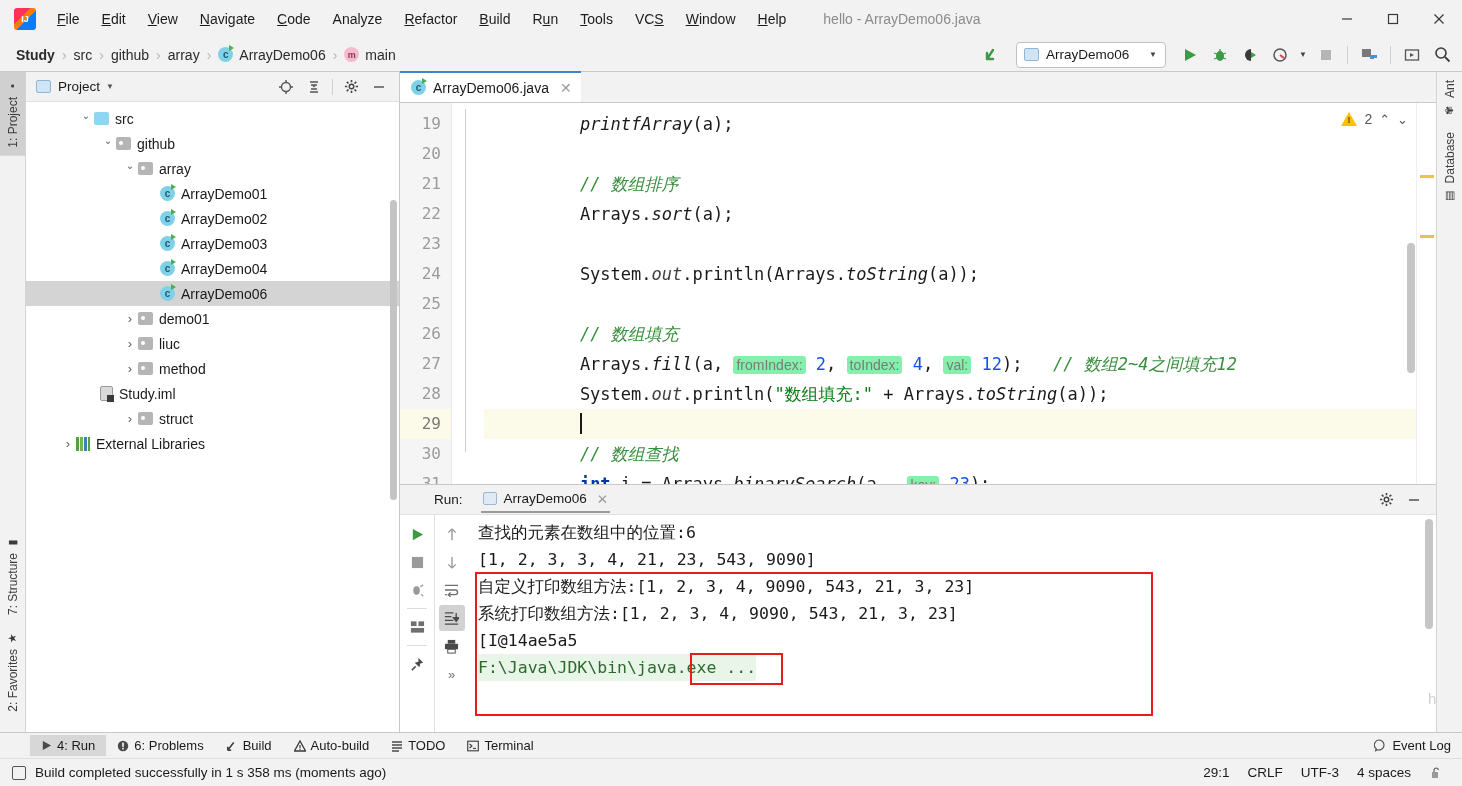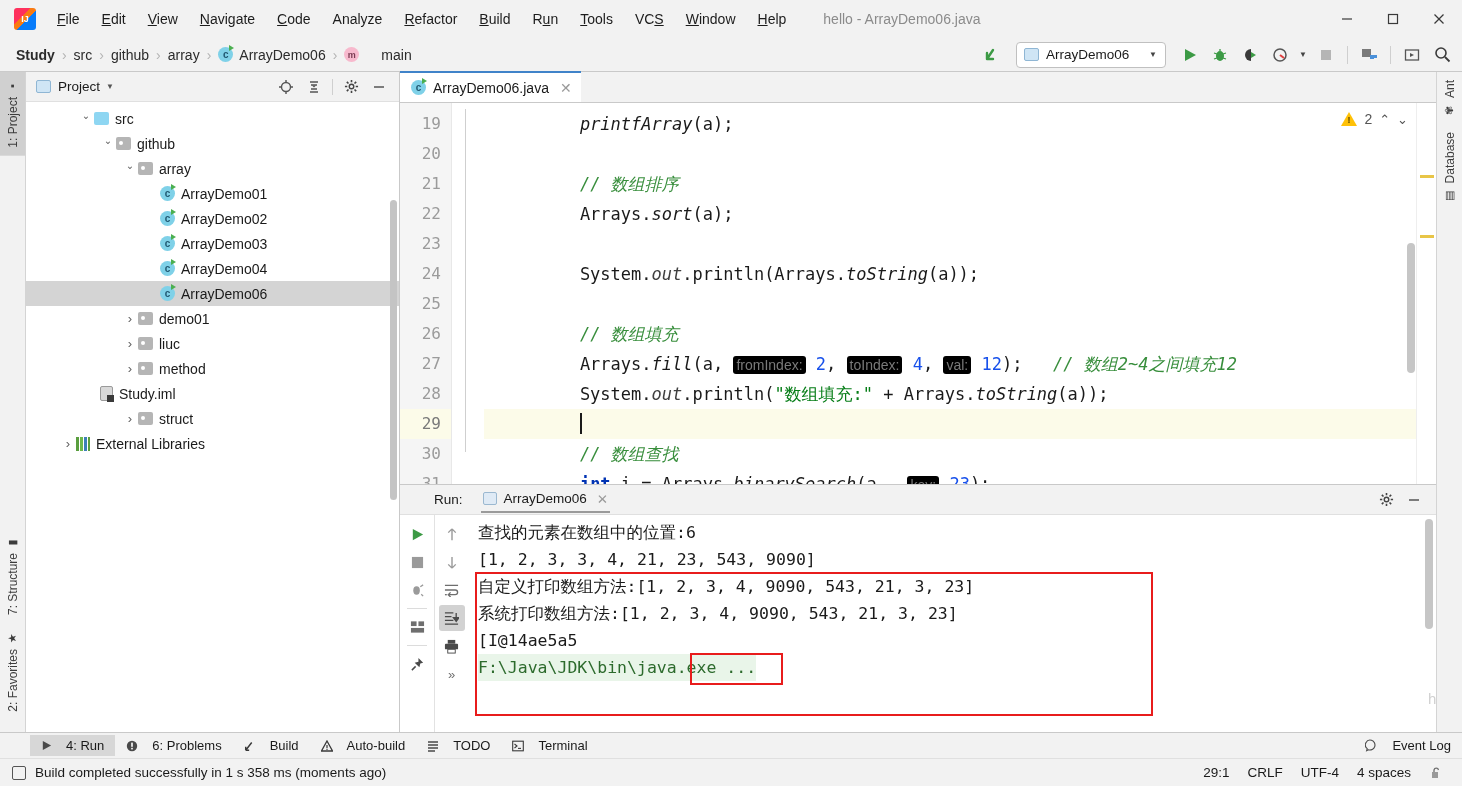--- a/index.html
+++ b/index.html
@@ -109,21 +109,21 @@
   .code { flex: 1; padding: 6px 0 0 0; font-family: "DejaVu Sans Mono", monospace; font-size: 17px;
     line-height: 30px; white-space: pre; overflow: hidden; position: relative; }
   .cl { height: 30px; padding-left: 14px; }
   .cl.cur { background: #fcfbe9; }
   .kw { color: #0033b3; font-weight: 600; }
   .cmt { color: #388e3c; font-style: italic; }
   .str { color: #067d17; }
   .num { color: #1750eb; }
   .fld { color: #404040; font-style: italic; }
   .mth { color: #1a1a1a; font-style: italic; }
-  .hint { background: #000000; color: #7a7a7a; font-size: 14px; border-radius: 3px; padding: 1px 3px;
+  .hint { background: #86efac; color: #7a7a7a; font-size: 14px; border-radius: 3px; padding: 1px 3px;
     font-family: "Liberation Sans", sans-serif; }
   .caret { display: inline-block; width: 2px; height: 21px; background: #1a1a1a; vertical-align: -4px; }
   .warnbar { position: absolute; top: 0; right: 0; width: 20px; bottom: 0; background: #fff;
     border-left: 1px solid #eee; }
   .warn-tick { position: absolute; right: 2px; width: 14px; height: 3px; background: #e8c547; }
   .code-sb { position: absolute; right: 21px; top: 140px; width: 8px; height: 130px; background: #c6c6c6;
     border-radius: 4px; }
   .insp { position: absolute; top: 8px; right: 28px; display: flex; align-items: center; gap: 7px;
     font-size: 14px; color: #555; }
   .tri-warn { width: 0; height: 0; border-left: 8px solid transparent; border-right: 8px solid transparent;
@@ -153,21 +153,21 @@
   .console { flex: 1; padding: 4px 0 0 10px; font-family: "DejaVu Sans Mono", monospace; font-size: 16.5px;
     line-height: 27px; white-space: pre; position: relative; overflow: hidden; }
   .cmdline { background: #e9f5e9; display: inline-block; color: #2d6b2d; }
   .redbox { position: absolute; border: 2px solid #e81c1c; pointer-events: none; }
   .console-sb { position: absolute; right: 3px; top: 4px; width: 8px; height: 110px; background: #c6c6c6;
     border-radius: 4px; }
 
   
   .toolbar-bot { height: 26px; background: #f2f2f2; display: flex; align-items: center;
     border-top: 1px solid #c9c9c9; flex: none; padding-left: 30px; }
-  .bt { display: flex; align-items: center; gap: 14px; padding: 3px 11px; font-size: 13px; color: #1a1a1a; }
+  .bt { display: flex; align-items: center; gap: 5px; padding: 3px 11px; font-size: 13px; color: #1a1a1a; }
   .bt.active { background: #d7d7d7; }
   .bt-spacer { flex: 1; }
   .statusbar { height: 28px; background: #f2f2f2; display: flex; align-items: center; flex: none;
     padding: 0 10px 0 12px; font-size: 13.5px; color: #1a1a1a; border-top: 1px solid #e0e0e0; }
   .st-item { padding: 0 9px; }
   .sb-spacer { flex: 1; }
   .sb-icon { width: 14px; height: 14px; border: 1.4px solid #555; border-radius: 2px; margin-right: 9px; flex: none; }
   .wm { position: absolute; color: rgba(150,150,150,0.45); font-size: 15px;
     font-family: "Liberation Sans", sans-serif; letter-spacing: 1px; }
   svg { display: block; }
@@ -226,21 +226,21 @@
       <div class="crumb-sep">›</div>
       <div class="crumb">array</div>
       <div class="crumb-sep">›</div>
       <div class="crumb">
         <span class="cls-icon"></span>
         <span style="margin-left:6px">ArrayDemo06</span>
       </div>
       <div class="crumb-sep">›</div>
       <div class="crumb">
         <span class="m-icon"></span>
-        <span style="margin-left:22px">main</span>
+        <span style="margin-left:6px">main</span>
       </div>
     </div>
     <div class="navbar-spacer"></div>
     <div class="nav-right">
       <div class="icon-btn">
         <svg width="20" height="20" viewBox="0 0 20 20">
             <path d="M5 14 L11 5 M5 14 L5 8 M5 14 L11 14" stroke="#3c9a45" stroke-width="2.4" fill="none" stroke-linecap="round"></path>
           </svg>
       </div>
       <div class="runcfg">
@@ -635,21 +635,21 @@
       <span>Event Log</span>
     </div>
   </div>
 
   <div class="statusbar">
     <span class="sb-icon"></span>
     <span>Build completed successfully in 1 s 358 ms (moments ago)</span>
     <span class="sb-spacer"></span>
     <span class="st-item">29:1</span>
     <span class="st-item">CRLF</span>
-    <span class="st-item">UTF-4</span>
+    <span class="st-item">UTF-3</span>
     <span class="st-item">4 spaces</span>
     <span class="st-item">
       <svg width="14" height="14" viewBox="0 0 14 14">
           <path d="M5 6 L5 4 A2.3 2.3 0 0 1 9.5 4" fill="none" stroke="#6e6e6e" stroke-width="1.3"></path>
           <rect x="3" y="6" width="6" height="6" fill="#9a9a9a"></rect>
         </svg>
     </span>
   </div>
 </div>
 

